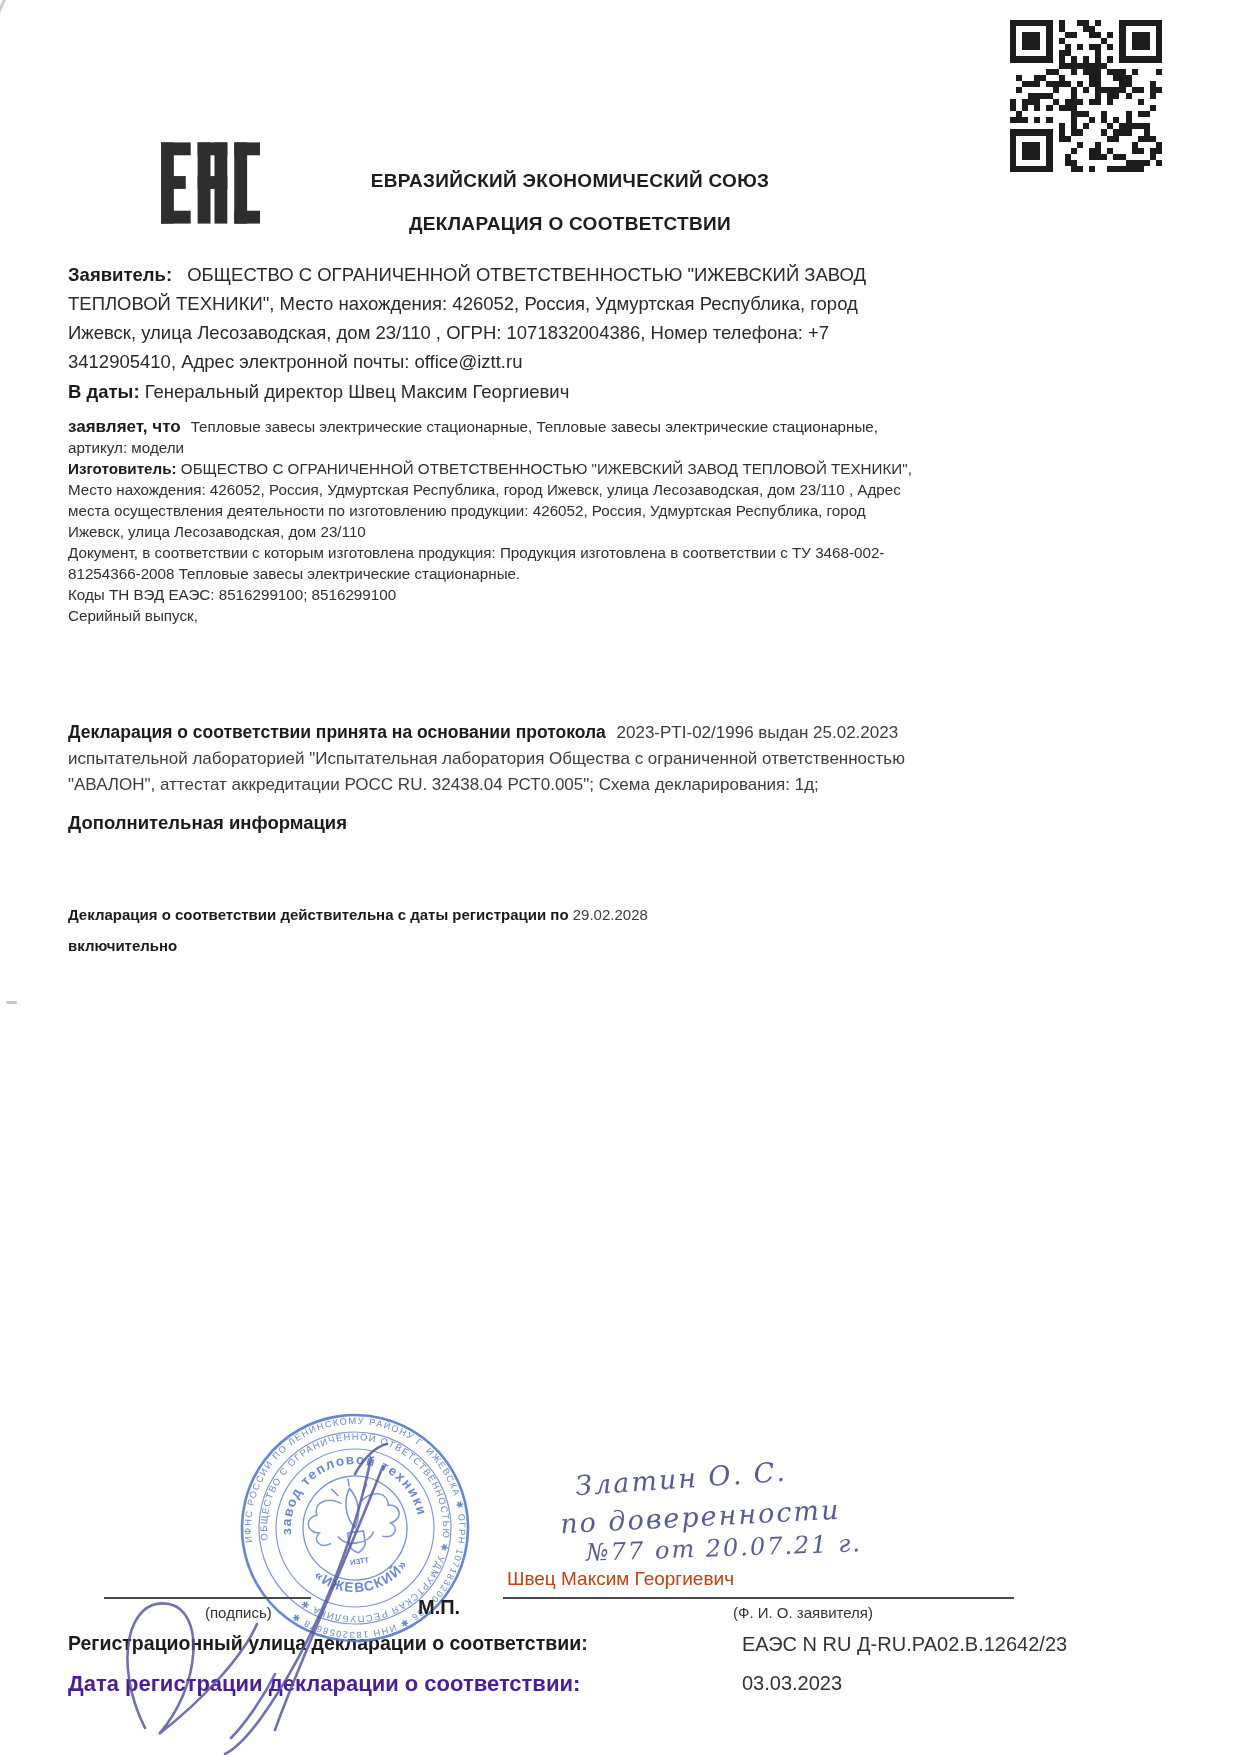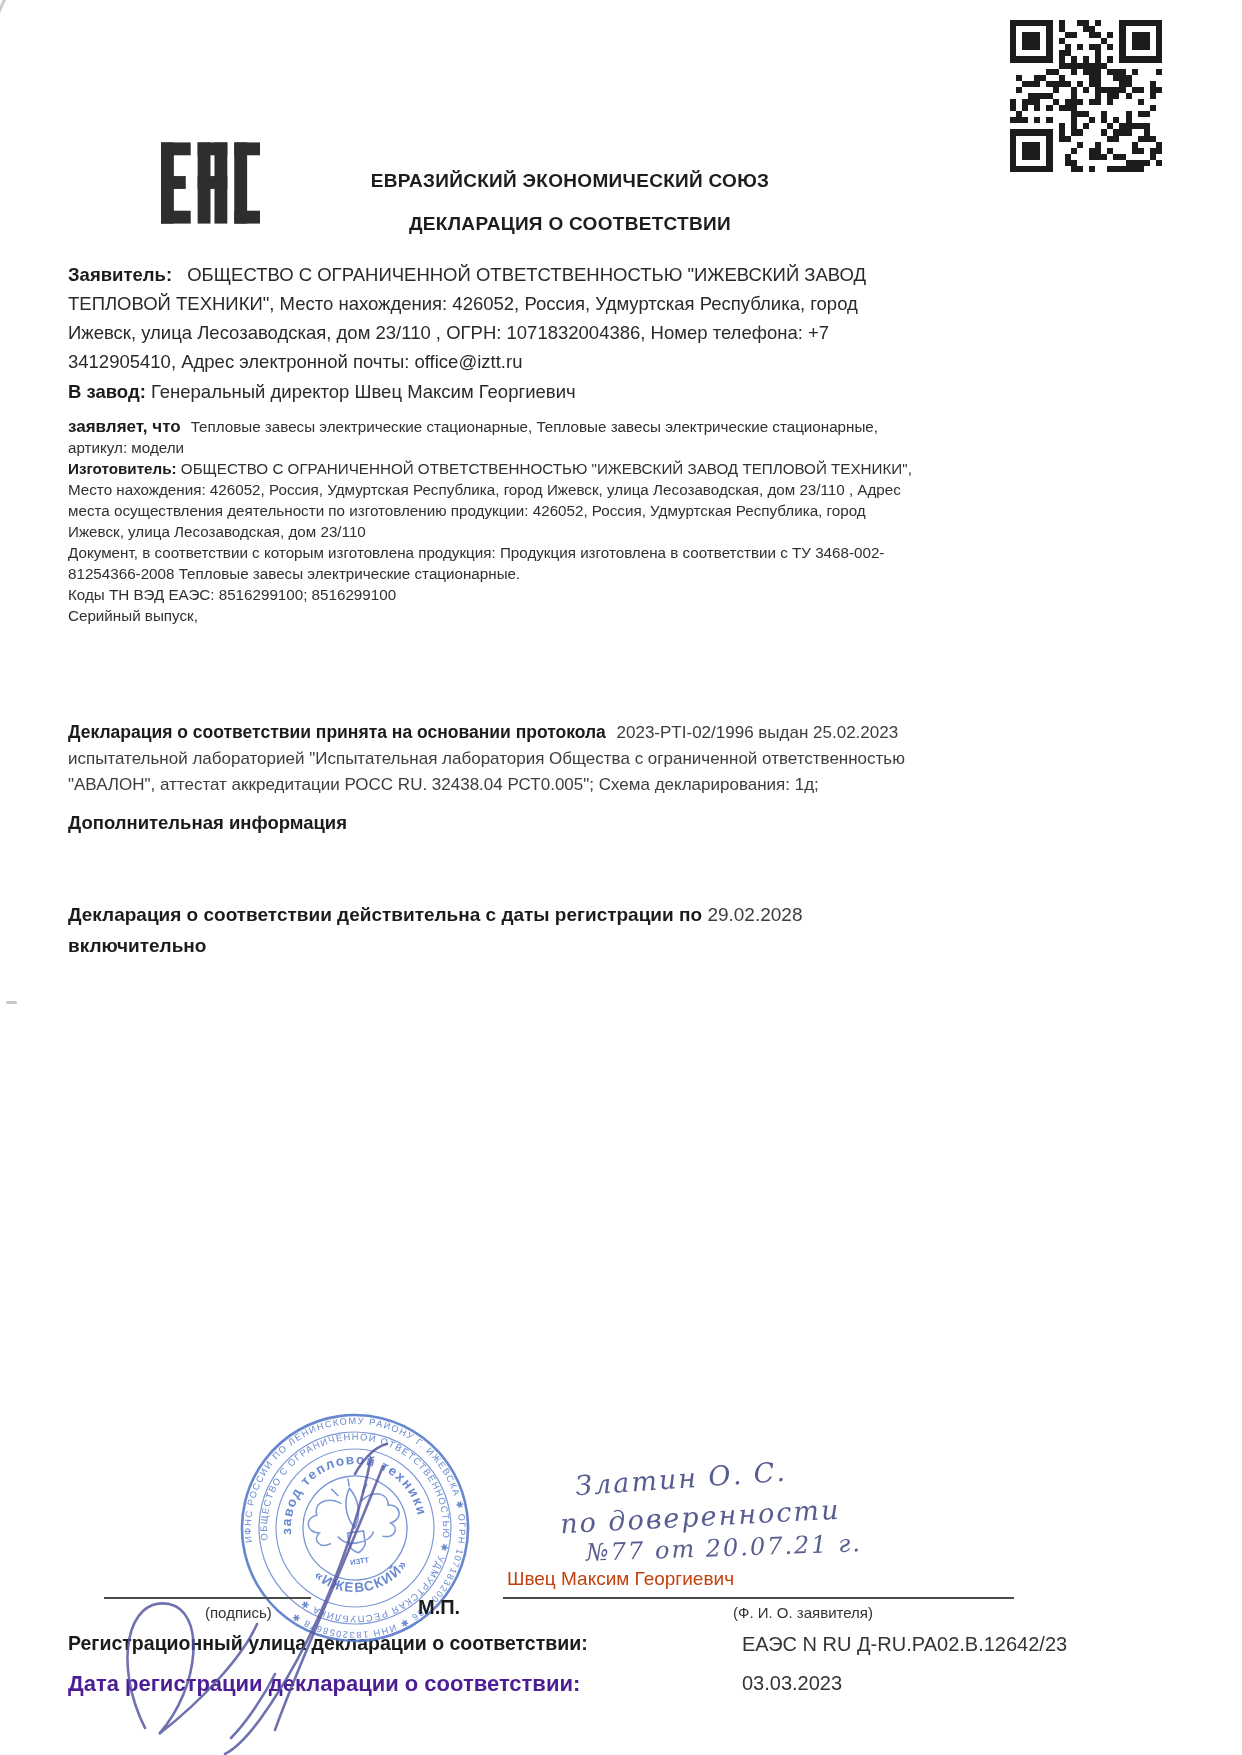--- a/index.html
+++ b/index.html
@@ -21,21 +21,21 @@
   .title-line2 { font-size:19px; font-weight:bold; color:#1d1d1d; margin-top:21px; letter-spacing:.3px; }
 
   .applicant  { left:68px; top:260px; width:1080px; font-size:18.5px; line-height:29px; }
   .in-person  { left:68px; top:377px; width:1080px; font-size:18.5px; line-height:29px; }
   .small-blk  { left:68px; top:416px; width:1118px; font-size:15.2px; line-height:21px; color:#303030; }
   .compliance { left:68px; top:631px; width:1090px; font-size:18.5px; line-height:31px; }
   .compliance .lbl-wide { font-size:19.5px; }
   .protocol   { left:68px; top:719px; width:1095px; font-size:17px; line-height:26px; }
   .protocol .lbl { font-size:17.5px; padding-right:6px; }
   .add-info   { left:68px; top:812px; font-size:18.5px; font-weight:bold; color:#1b1b1b; }
-  .validity   { left:68px; top:899px; width:1090px; font-size:19px; line-height:31px; }
+  .validity   { left:68px; top:899px; width:1090px; font-size:15px; line-height:31px; }
 
   .mp        { left:418px; top:1596px; font-size:20px; font-weight:bold; color:#1b1b1b; z-index:8; }
   .signer    { left:507px; top:1568px; font-size:19px; color:#c2410c; z-index:8; }
   .line-sig  { left:104px; top:1597px; width:207px; border-top:2px solid #4a4a4a; z-index:8; }
   .line-fio  { left:503px; top:1597px; width:511px; border-top:2px solid #4a4a4a; z-index:8; }
   .cap-sig   { left:205px; top:1604px; font-size:15px; color:#333; z-index:8; }
   .cap-fio   { left:733px; top:1604px; font-size:15px; color:#333; z-index:8; }
   .reg-lbl-1 { left:68px; top:1632px; font-size:19.5px; font-weight:bold; color:#1b1b1b; }
   .reg-val-1 { left:742px; top:1633px; font-size:20px; color:#343434; }
   .reg-lbl-2 { left:68px; top:1671px; font-size:22px; font-weight:bold; color:#4c1d95; }
@@ -94,21 +94,21 @@
   </div>
 
   <div class="abs applicant">
     <span class="lbl">Заявитель:</span><span class="pre"> ОБЩЕСТВО С ОГРАНИЧЕННОЙ ОТВЕТСТВЕННОСТЬЮ "ИЖЕВСКИЙ ЗАВОД
 ТЕПЛОВОЙ ТЕХНИКИ", Место нахождения: 426052, Россия, Удмуртская Республика, город
 Ижевск, улица Лесозаводская, дом 23/110 , ОГРН: 1071832004386, Номер телефона: +7
 3412905410, Адрес электронной почты: office@iztt.ru</span>
   </div>
 
   <div class="abs in-person">
-    <span class="b">В завод:</span><span> Генеральный директор Швец Максим Георгиевич</span>
+    <span class="b">В даты:</span><span> Генеральный директор Швец Максим Георгиевич</span>
   </div>
 
   <div class="abs small-blk">
     <p><span class="lbl" style="font-size:17px;">заявляет, что</span><span class="pre">Тепловые завесы электрические стационарные, Тепловые завесы электрические стационарные,
 артикул: модели</span></p>
     <p><span class="b">Изготовитель:</span><span class="pre"> ОБЩЕСТВО С ОГРАНИЧЕННОЙ ОТВЕТСТВЕННОСТЬЮ "ИЖЕВСКИЙ ЗАВОД ТЕПЛОВОЙ ТЕХНИКИ",
 Место нахождения: 426052, Россия, Удмуртская Республика, город Ижевск, улица Лесозаводская, дом 23/110 , Адрес
 места осуществления деятельности по изготовлению продукции: 426052, Россия, Удмуртская Республика, город
 Ижевск, улица Лесозаводская, дом 23/110</span></p>
     <p><span class="pre">Документ, в соответствии с которым изготовлена продукция: Продукция изготовлена в соответствии с ТУ 3468-002-

